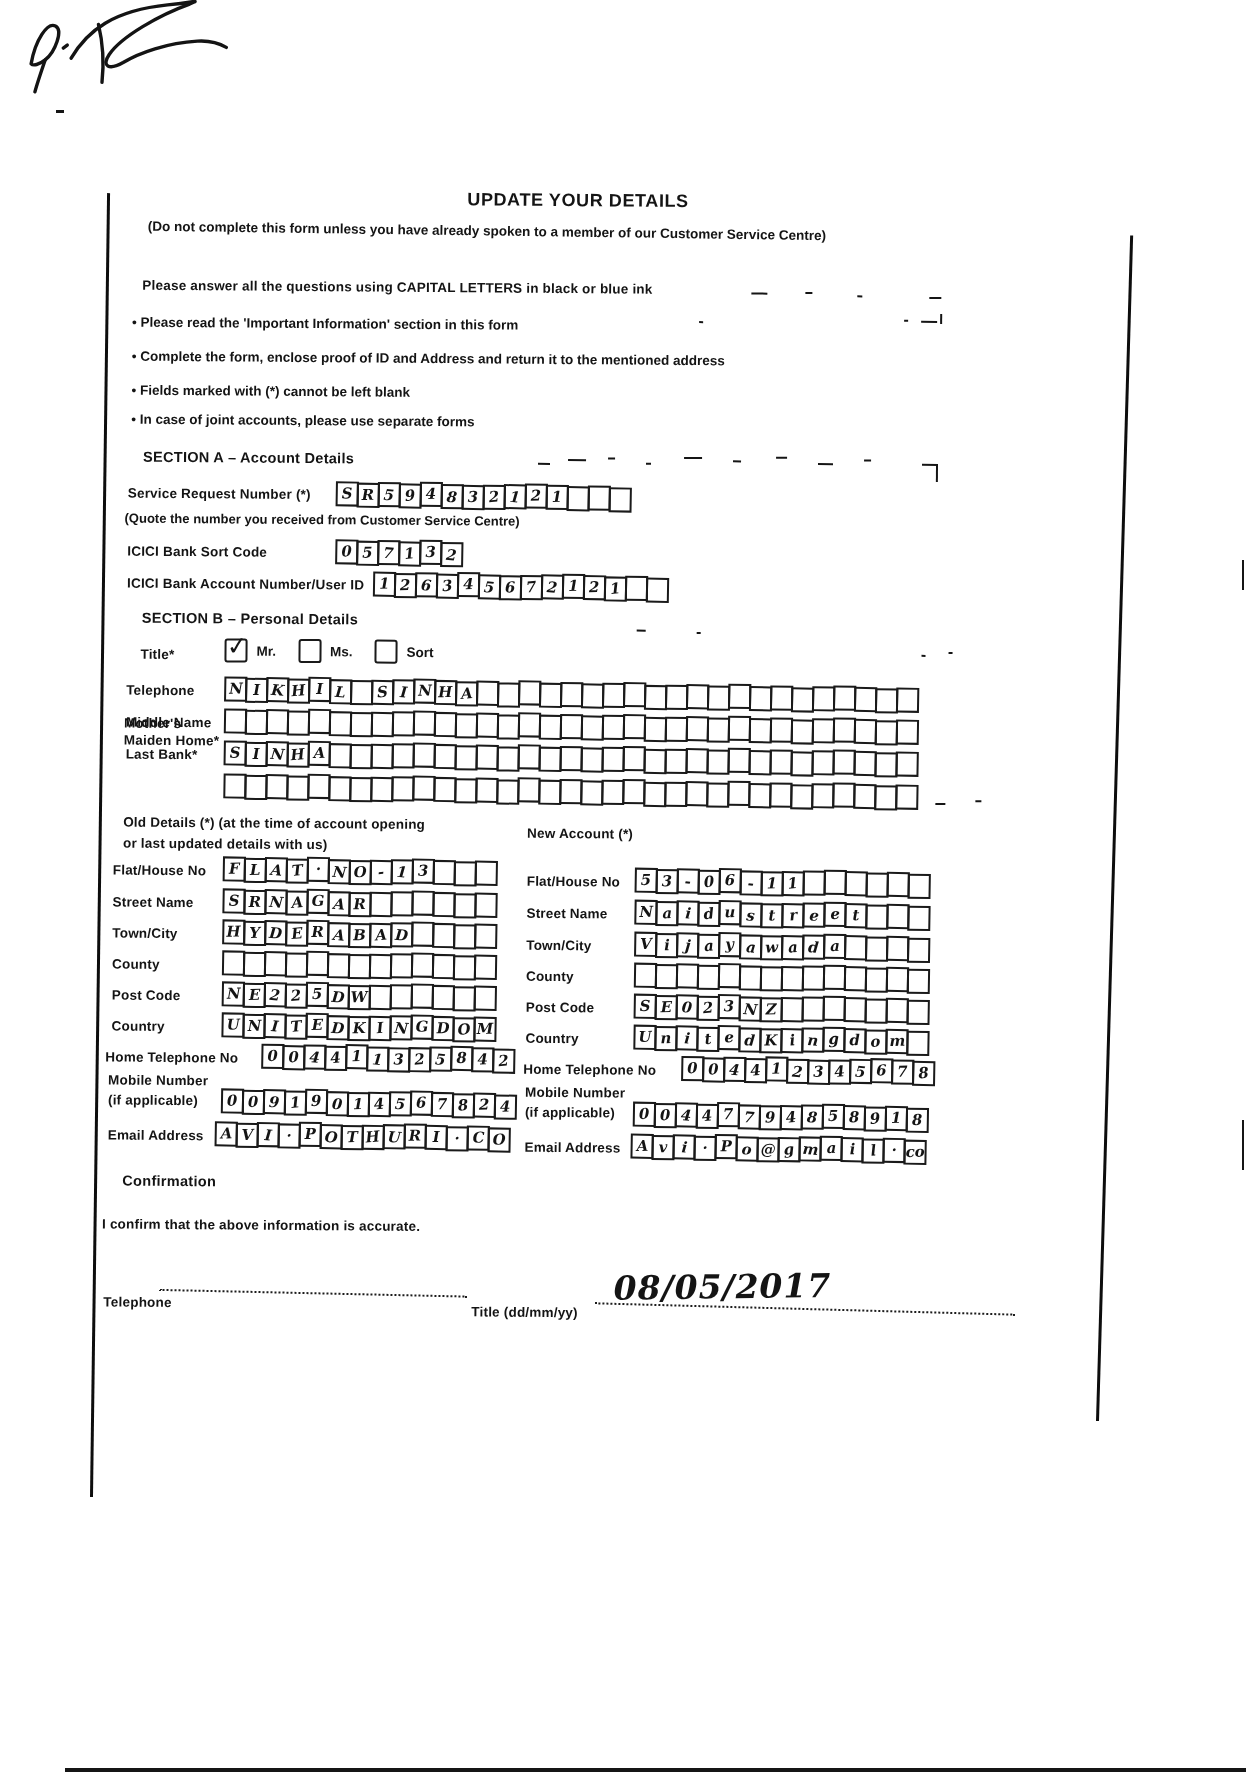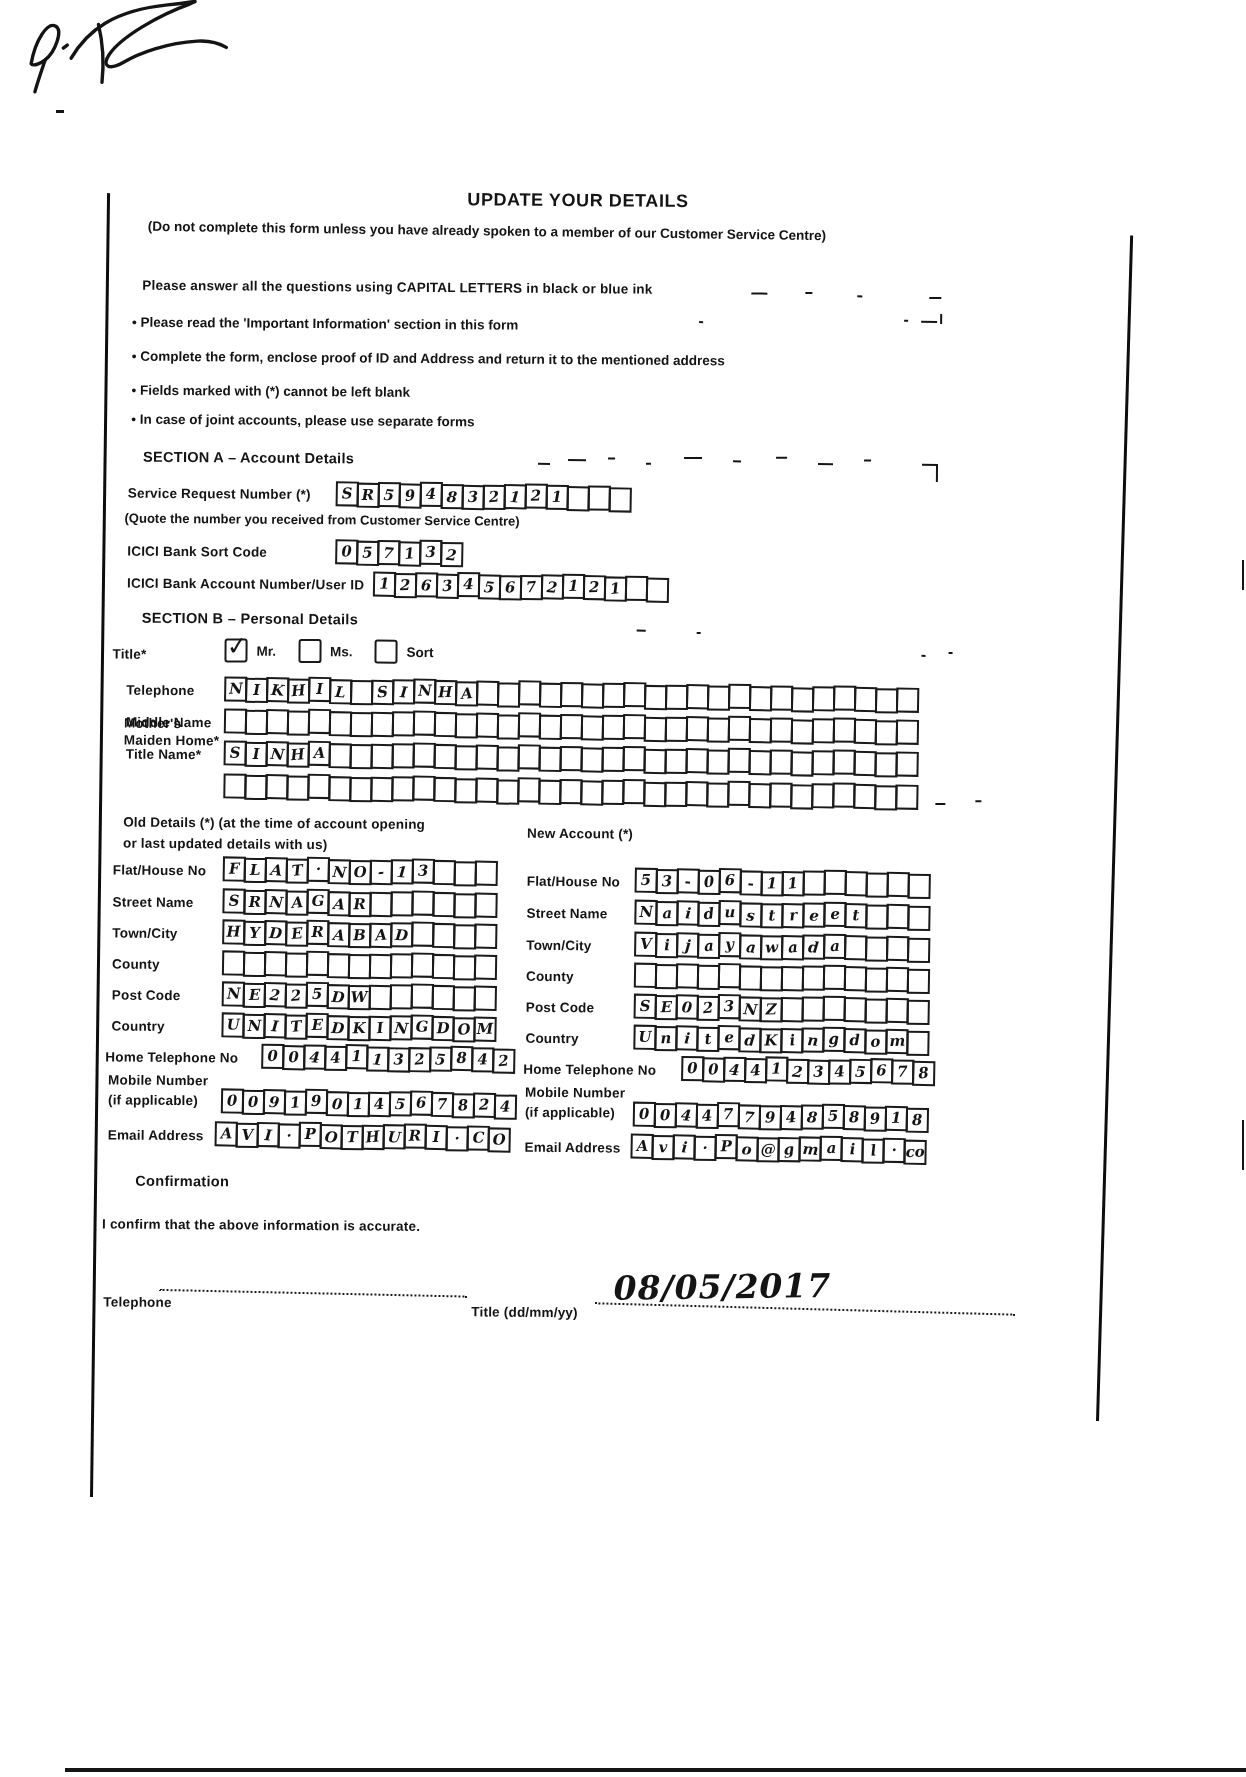--- a/index.html
+++ b/index.html
@@ -166,21 +166,21 @@
       <span class="box">
         <span class="hw">1</span>
       </span>
       <span class="box"></span>
       <span class="box"></span>
     </div>
 
   
   <div class="h" style="left:145px;top:613px;">SECTION B – Personal Details</div>
 
-  <div class="lbl" style="left:116px;top:650px;">Title*</div>
+  <div class="lbl" style="left:144px;top:650px;">Title*</div>
   <div class="cbrow" style="left:228px;top:641px;">
       <span class="opt">
         <span class="cbx">
           <span class="tick">✓</span>
         </span>
         <span class="optlabel">Mr.</span>
       </span>
       <span class="opt">
         <span class="cbx"></span>
         <span class="optlabel">Ms.</span>
@@ -280,21 +280,21 @@
       <span class="box"></span>
       <span class="box"></span>
       <span class="box"></span>
       <span class="box"></span>
       <span class="box"></span>
       <span class="box"></span>
       <span class="box"></span>
       <span class="box"></span>
     </div>
 
-  <div class="lbl" style="left:130px;top:750px;">Title Name*</div>
+  <div class="lbl" style="left:130px;top:750px;">Last Bank*</div>
   <div class="boxrow" style="left:228px;top:743px;">
       <span class="box">
         <span class="hw">S</span>
       </span>
       <span class="box">
         <span class="hw">I</span>
       </span>
       <span class="box">
         <span class="hw">N</span>
       </span>
@@ -1031,21 +1031,21 @@
       </span>
       <span class="box">
         <span class="hw">·</span>
       </span>
       <span class="box">
         <span class="hw">co</span>
       </span>
     </div>
 
   
-  <div class="h" style="left:143px;top:1176px;text-align:center;">Confirmation</div>
+  <div class="h" style="left:130px;top:1176px;text-align:center;">Confirmation</div>
   <div class="lbl" style="left:110px;top:1220px;">I confirm that the above information is accurate.</div>
 
   
   <div class="lbl" style="left:112px;top:1298px;">Telephone</div>
   <div class="dotline" style="left:168px;top:1292px;width:308px;transform:rotate(.8deg);transform-origin:left center;"></div>
   <div class="lbl" style="left:480px;top:1305px;">Title (dd/mm/yy)</div>
   <div class="dotline" style="left:604px;top:1302px;width:420px;transform:rotate(1.1deg);transform-origin:left center;"></div>
   <div class="hw-date" style="left:622px;top:1266px;">08/05/2017</div>
 
   <svg class="sig-svg" style="left:158px;top:1230px;" width="230" height="100" viewBox="0 0 230 100" fill="none" stroke="#141414" stroke-width="3.4" stroke-linecap="round">

